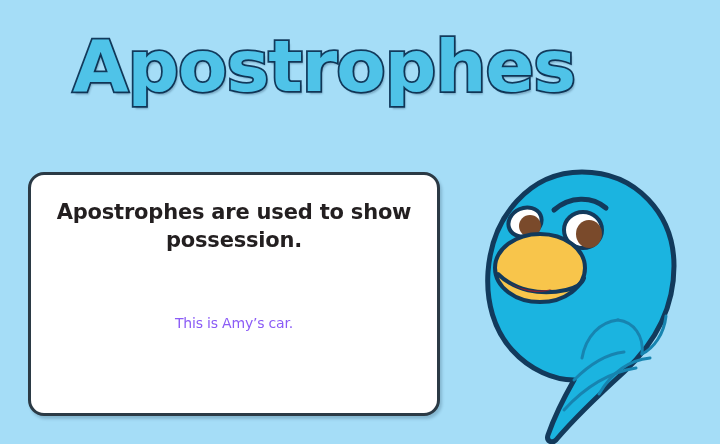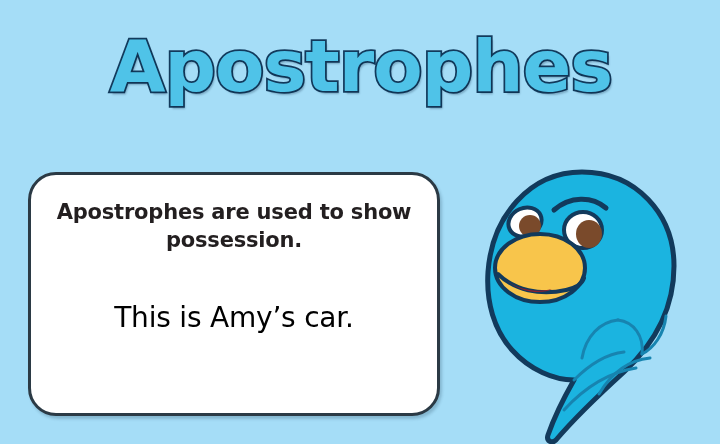--- a/index.html
+++ b/index.html
@@ -24,21 +24,20 @@
   
   #title-wrap {
     position: absolute;
     left: 0;
     top: 16px;
     width: 648px;
     height: 100px;
     display: flex;
     align-items: center;
     justify-content: center;
-    padding-left: 37px;
   }
   #poster-title {
     font-family: "DejaVu Sans", sans-serif;
     font-size: 72px;
     font-weight: bold;
     line-height: 1;
     letter-spacing: -1px;
     color: #4fc3e8;
     -webkit-text-stroke: 3.5px #123a5c;
     paint-order: stroke fill;
@@ -48,47 +47,48 @@
 
   
   #info-card {
     position: absolute;
     left: 28px;
     top: 172px;
     width: 412px;
     height: 244px;
     background: #ffffff;
     border: 3px solid #2b3a45;
-    border-radius: 28px;
+    border-radius: 16px;
     box-sizing: border-box;
     box-shadow: 2px 3px 3px rgba(20, 50, 75, 0.22);
     display: flex;
     flex-direction: column;
     align-items: center;
     padding: 24px 22px 18px 22px;
+    gap: 16px;
   }
   #card-heading {
     font-family: "DejaVu Sans", sans-serif;
     font-size: 21px;
     font-weight: bold;
     color: #231f20;
     text-align: center;
     line-height: 1.33;
     margin: 0;
     letter-spacing: -0.2px;
   }
   #examples {
     margin-top: 42px;
     text-align: center;
   }
   .example-line {
     font-family: "DejaVu Sans", sans-serif;
-    font-size: 28px;
+    font-size: 14px;
     font-weight: normal;
-    color: #000000;
+    color: #8b5cf6;
     line-height: 1.5;
     letter-spacing: -0.2px;
     white-space: nowrap;
   }
 
   
   #bird-mascot {
     position: absolute;
     left: 478px;
     top: 158px;

